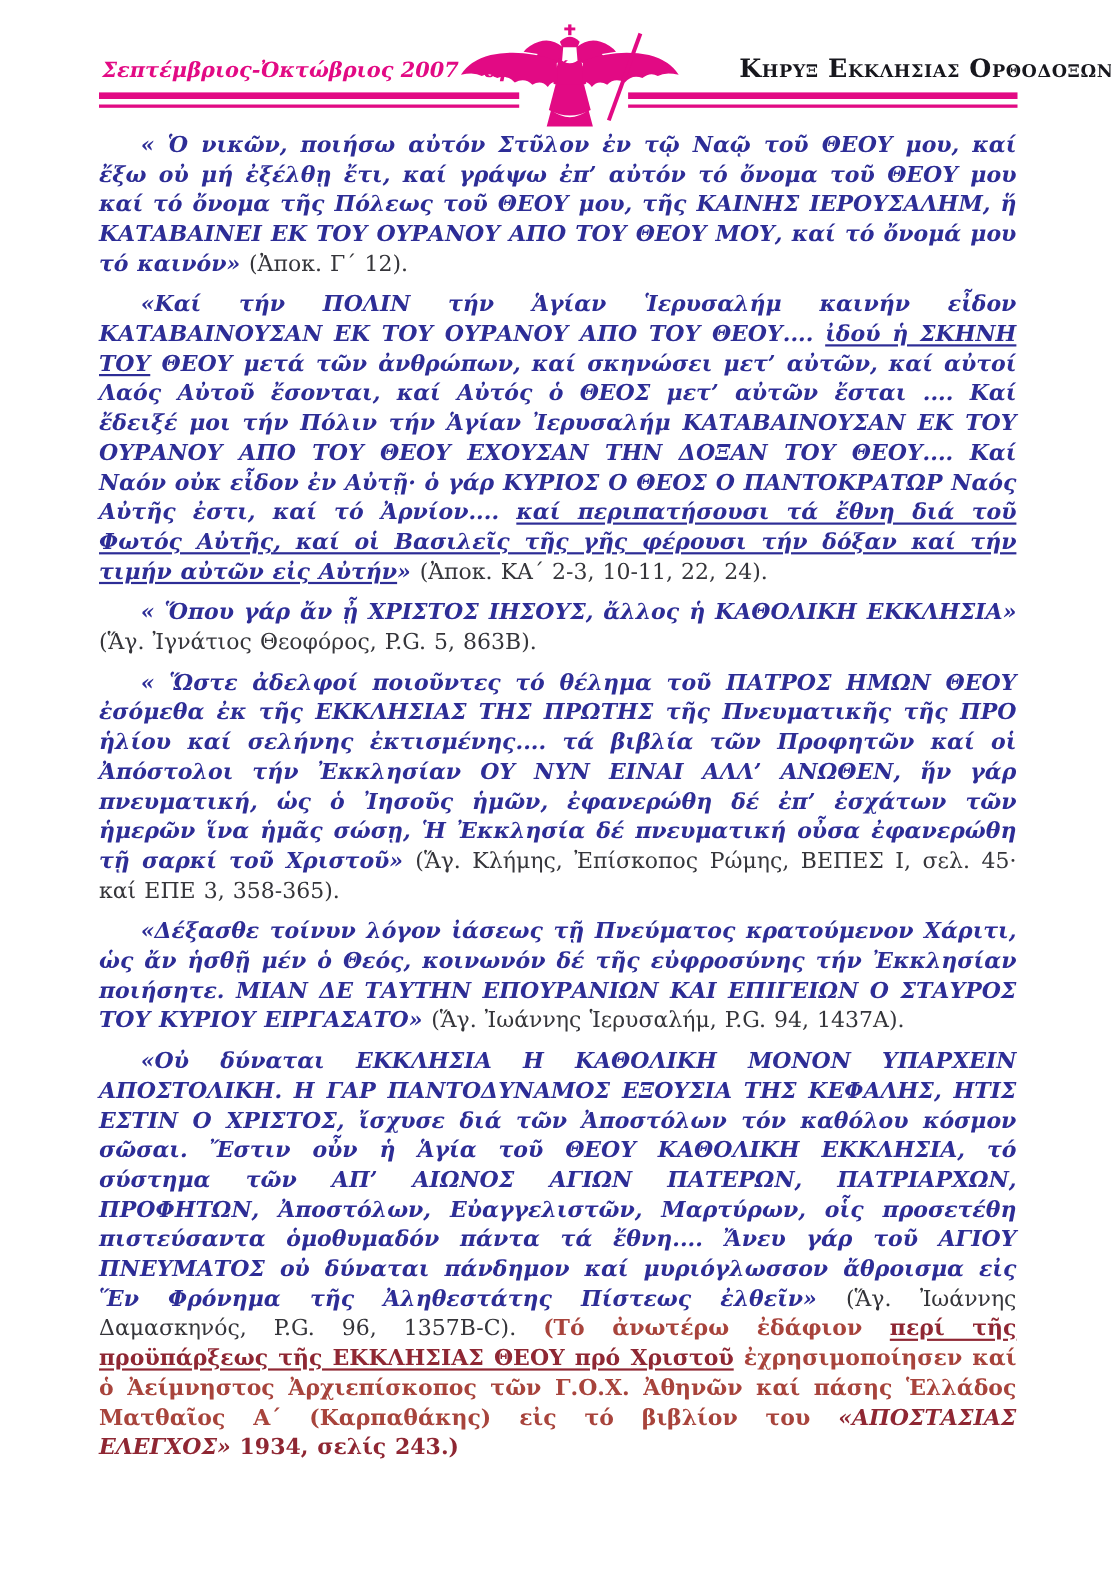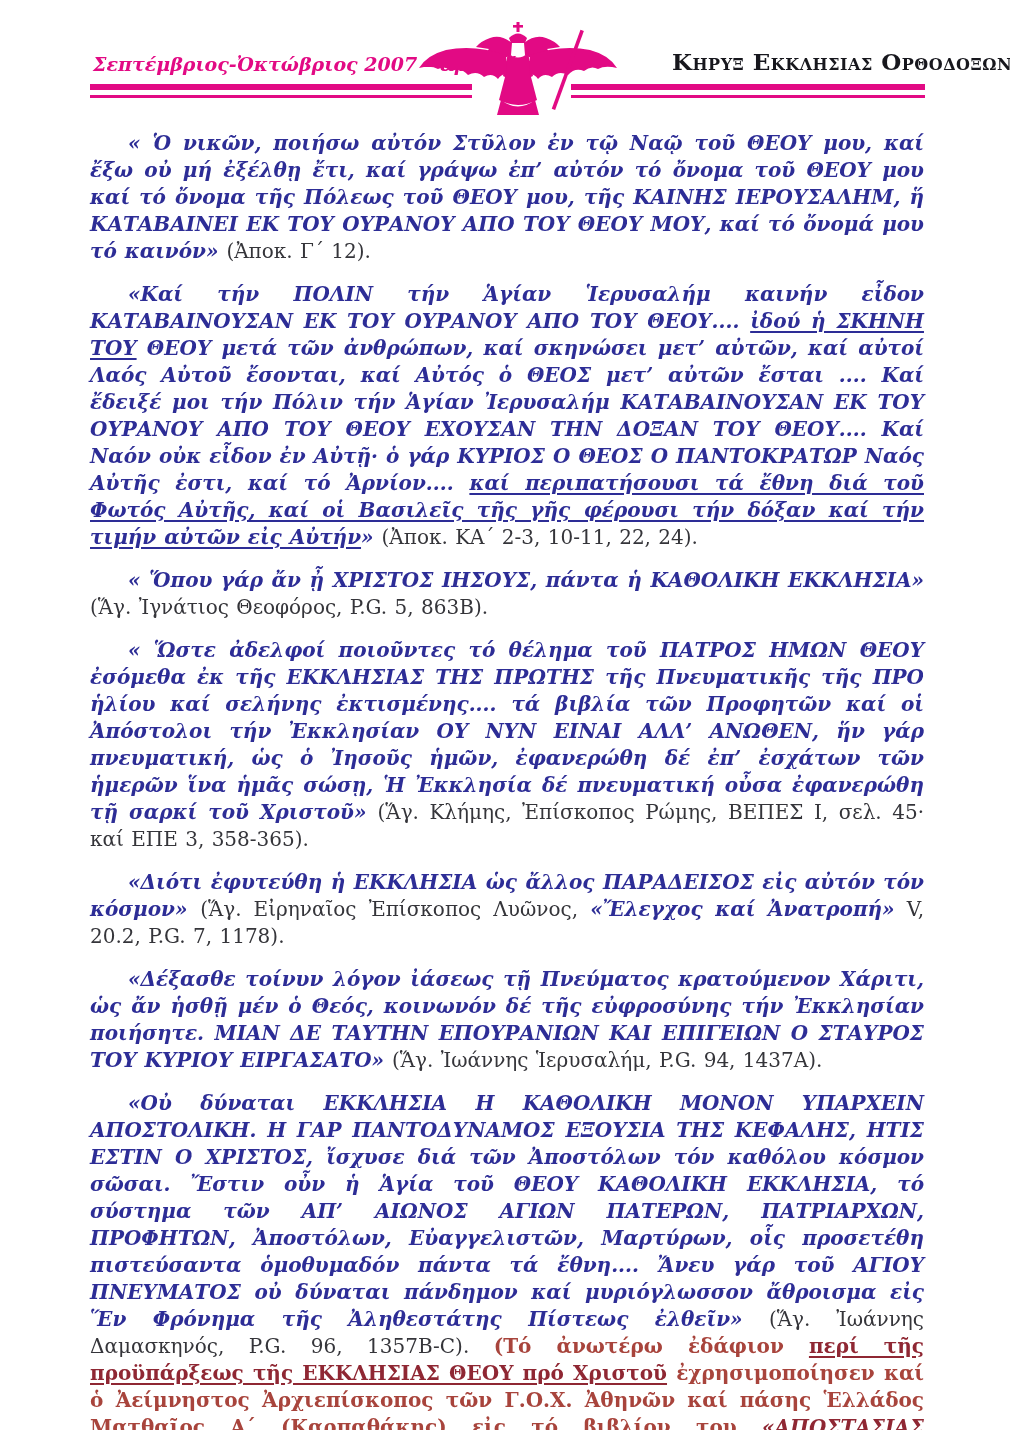--- a/index.html
+++ b/index.html
@@ -52,21 +52,21 @@
   .emblem svg{width:100%;height:100%;}
   
   .content{
     position:absolute;left:90px;top:114px;width:834px;
   }
   .para{
     font-size:20px;line-height:27px;
     text-align:justify;text-indent:38px;
     color:var(--body);
     font-style:italic;font-weight:700;
-    margin:16px 0 10px 0;
+    margin:4px 0 10px 0;
     word-spacing:1px;
   }
   .rq{}
   .rc{font-style:normal;font-weight:400;color:var(--cite);}
   .ru{text-decoration:underline;text-decoration-thickness:1.5px;text-underline-offset:3px;}
   .rr{font-style:normal;font-weight:700;color:var(--red);}
   .rm{font-style:normal;color:var(--maroon);}
   .rb{font-weight:700;}
   .ri{font-style:italic;}
 </style>
@@ -109,20 +109,19 @@
         <path d="M83,78 Q100,91 117,78 L121,93 L79,93 Z"></path>
 
         <rect x="148" y="6" width="3.6" height="84" transform="rotate(20 150 48)"></rect>
       </g>
     </svg>
   </div>
 
   <div class="content">
       <p class="para"><span class="rq">« Ὁ νικῶν, ποιήσω αὐτόν Στῦλον ἐν τῷ Ναῷ τοῦ ΘΕΟΥ μου, καί ἔξω οὐ μή ἐξέλθῃ ἔτι, καί γράψω ἐπ’ αὐτόν τό ὄνομα τοῦ ΘΕΟΥ μου καί τό ὄνομα τῆς Πόλεως τοῦ ΘΕΟΥ μου, τῆς ΚΑΙΝΗΣ ΙΕΡΟΥΣΑΛΗΜ, ἥ ΚΑΤΑΒΑΙΝΕΙ ΕΚ ΤΟΥ ΟΥΡΑΝΟΥ ΑΠΟ ΤΟΥ ΘΕΟΥ ΜΟΥ, καί τό ὄνομά μου τό καινόν» </span><span class="rc">(Ἀποκ. Γ´ 12).</span></p>
       <p class="para"><span class="rq">«Καί τήν ΠΟΛΙΝ τήν Ἁγίαν Ἱερυσαλήμ καινήν εἶδον ΚΑΤΑΒΑΙΝΟΥΣΑΝ ΕΚ ΤΟΥ ΟΥΡΑΝΟΥ ΑΠΟ ΤΟΥ ΘΕΟΥ.... </span><span class="rq ru">ἰδού ἡ ΣΚΗΝΗ ΤΟΥ</span><span class="rq"> ΘΕΟΥ μετά τῶν ἀνθρώπων, καί σκηνώσει μετ’ αὐτῶν, καί αὐτοί Λαός Αὐτοῦ ἔσονται, καί Αὐτός ὁ ΘΕΟΣ μετ’ αὐτῶν ἔσται .... Καί ἔδειξέ μοι τήν Πόλιν τήν Ἁγίαν Ἰερυσαλήμ ΚΑΤΑΒΑΙΝΟΥΣΑΝ ΕΚ ΤΟΥ ΟΥΡΑΝΟΥ ΑΠΟ ΤΟΥ ΘΕΟΥ ΕΧΟΥΣΑΝ ΤΗΝ ΔΟΞΑΝ ΤΟΥ ΘΕΟΥ.... Καί Ναόν οὐκ εἶδον ἐν Αὐτῇ· ὁ γάρ ΚΥΡΙΟΣ Ο ΘΕΟΣ Ο ΠΑΝΤΟΚΡΑΤΩΡ Ναός Αὐτῆς ἐστι, καί τό Ἀρνίον.... </span><span class="rq ru">καί περιπατήσουσι τά ἔθνη διά τοῦ Φωτός Αὐτῆς, καί οἱ Βασιλεῖς τῆς γῆς φέρουσι τήν δόξαν καί τήν τιμήν αὐτῶν εἰς Αὐτήν</span><span class="rq">» </span><span class="rc">(Ἀποκ. ΚΑ´ 2-3, 10-11, 22, 24).</span></p>
-      <p class="para"><span class="rq">« Ὅπου γάρ ἄν ᾖ ΧΡΙΣΤΟΣ ΙΗΣΟΥΣ, πάντα ἡ ΚΑΘΟΛΙΚΗ ΕΚΚΛΗΣΙΑ» </span><span class="rc">(Ἅγ. Ἰγνάτιος Θεοφόρος, P.G. 5, 863B).</span></p>
+      <p class="para"><span class="rq">« Ὅπου γάρ ἄν ᾖ ΧΡΙΣΤΟΣ ΙΗΣΟΥΣ, ἄλλος ἡ ΚΑΘΟΛΙΚΗ ΕΚΚΛΗΣΙΑ» </span><span class="rc">(Ἅγ. Ἰγνάτιος Θεοφόρος, P.G. 5, 863B).</span></p>
       <p class="para"><span class="rq">« Ὥστε ἀδελφοί ποιοῦντες τό θέλημα τοῦ ΠΑΤΡΟΣ ΗΜΩΝ ΘΕΟΥ ἐσόμεθα ἐκ τῆς ΕΚΚΛΗΣΙΑΣ ΤΗΣ ΠΡΩΤΗΣ τῆς Πνευματικῆς τῆς ΠΡΟ ἡλίου καί σελήνης ἐκτισμένης.... τά βιβλία τῶν Προφητῶν καί οἱ Ἀπόστολοι τήν Ἐκκλησίαν ΟΥ ΝΥΝ ΕΙΝΑΙ ΑΛΛ’ ΑΝΩΘΕΝ, ἥν γάρ πνευματική, ὡς ὁ Ἰησοῦς ἡμῶν, ἐφανερώθη δέ ἐπ’ ἐσχάτων τῶν ἡμερῶν ἵνα ἡμᾶς σώσῃ, Ἡ Ἐκκλησία δέ πνευματική οὖσα ἐφανερώθη τῇ σαρκί τοῦ Χριστοῦ» </span><span class="rc">(Ἅγ. Κλήμης, Ἐπίσκοπος Ρώμης, ΒΕΠΕΣ Ι, σελ. 45· καί ΕΠΕ 3, 358-365).</span></p>
-      <p class="para"><span class="rq">«Διότι ἐφυτεύθη ἡ ΕΚΚΛΗΣΙΑ ὡς ἄλλος ΠΑΡΑΔΕΙΣΟΣ εἰς αὐτόν τόν κόσμον» </span><span class="rc">(Ἅγ. Εἰρηναῖος Ἐπίσκοπος Λυῶνος, </span><span class="rq">«Ἔλεγχος καί Ἀνατροπή»</span><span class="rc"> V, 20.2, P.G. 7, 1178).</span></p>
       <p class="para"><span class="rq">«Δέξασθε τοίνυν λόγον ἰάσεως τῇ Πνεύματος κρατούμενον Χάριτι, ὡς ἄν ἡσθῇ μέν ὁ Θεός, κοινωνόν δέ τῆς εὐφροσύνης τήν Ἐκκλησίαν ποιήσητε. ΜΙΑΝ ΔΕ ΤΑΥΤΗΝ ΕΠΟΥΡΑΝΙΩΝ ΚΑΙ ΕΠΙΓΕΙΩΝ Ο ΣΤΑΥΡΟΣ ΤΟΥ ΚΥΡΙΟΥ ΕΙΡΓΑΣΑΤΟ» </span><span class="rc">(Ἅγ. Ἰωάννης Ἱερυσαλήμ, P.G. 94, 1437A).</span></p>
       <p class="para"><span class="rq">«Οὐ δύναται ΕΚΚΛΗΣΙΑ Η ΚΑΘΟΛΙΚΗ ΜΟΝΟΝ ΥΠΑΡΧΕΙΝ ΑΠΟΣΤΟΛΙΚΗ. Η ΓΑΡ ΠΑΝΤΟΔΥΝΑΜΟΣ ΕΞΟΥΣΙΑ ΤΗΣ ΚΕΦΑΛΗΣ, ΗΤΙΣ ΕΣΤΙΝ Ο ΧΡΙΣΤΟΣ, ἴσχυσε διά τῶν Ἀποστόλων τόν καθόλου κόσμον σῶσαι. Ἔστιν οὖν ἡ Ἁγία τοῦ ΘΕΟΥ ΚΑΘΟΛΙΚΗ ΕΚΚΛΗΣΙΑ, τό σύστημα τῶν ΑΠ’ ΑΙΩΝΟΣ ΑΓΙΩΝ ΠΑΤΕΡΩΝ, ΠΑΤΡΙΑΡΧΩΝ, ΠΡΟΦΗΤΩΝ, Ἀποστόλων, Εὐαγγελιστῶν, Μαρτύρων, οἷς προσετέθη πιστεύσαντα ὁμοθυμαδόν πάντα τά ἔθνη.... Ἄνευ γάρ τοῦ ΑΓΙΟΥ ΠΝΕΥΜΑΤΟΣ οὐ δύναται πάνδημον καί μυριόγλωσσον ἄθροισμα εἰς Ἕν Φρόνημα τῆς Ἀληθεστάτης Πίστεως ἐλθεῖν» </span><span class="rc">(Ἅγ. Ἰωάννης Δαμασκηνός, P.G. 96, 1357B-C). </span><span class="rr">(Τό ἀνωτέρω ἐδάφιον </span><span class="rm rb ru">περί τῆς προϋπάρξεως τῆς ΕΚΚΛΗΣΙΑΣ ΘΕΟΥ πρό Χριστοῦ</span><span class="rr"> ἐχρησιμοποίησεν καί ὁ Ἀείμνηστος Ἀρχιεπίσκοπος τῶν Γ.Ο.Χ. Ἀθηνῶν καί πάσης Ἑλλάδος Ματθαῖος Α´ (Καρπαθάκης) εἰς τό βιβλίον του </span><span class="rm rb ri">«ΑΠΟΣΤΑΣΙΑΣ ΕΛΕΓΧΟΣ»</span><span class="rm rb"> 1934, σελίς 243.)</span></p>
     </div>
 
 </div>
 
 </body></html>

